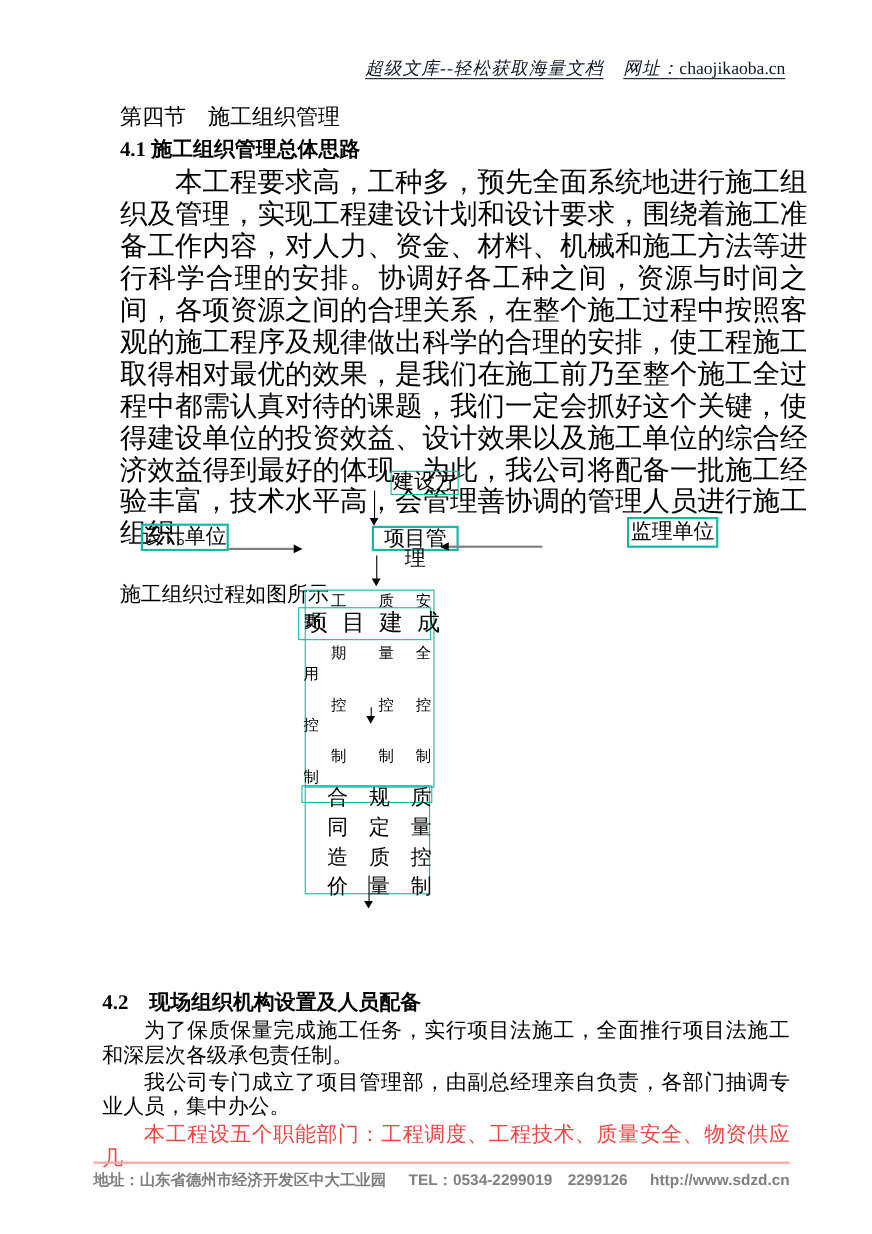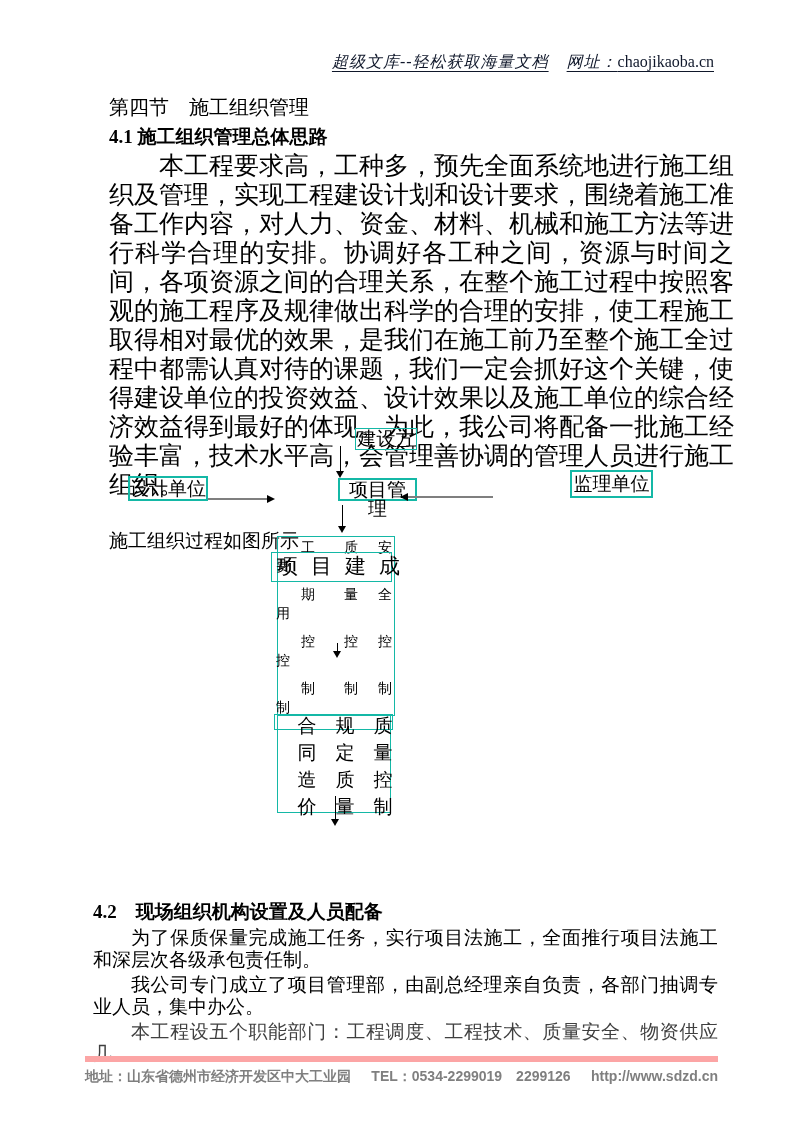--- a/index.html
+++ b/index.html
@@ -36,24 +36,24 @@
         word-break:break-all;line-break:anywhere;}
   .vcol2{position:absolute;width:20px;font-size:19px;line-height:27px;text-align:center;
          word-break:break-all;line-break:anywhere;}
   .completion{font-size:21px;line-height:27px;text-align:left;padding-left:5px;
               letter-spacing:13px;overflow:visible;white-space:nowrap;}
 
   
   .block42{position:absolute;left:93px;top:900px;width:625px;font-size:19px;}
   .h42{font-weight:bold;line-height:24px;}
   .p42{line-height:22px;text-align:justify;text-indent:2em;margin:3px 0 0 0;}
-  .highlight{color:#404040;}
+  .highlight{color:#ef4444;}
 
   
-  .footer{position:absolute;left:85px;top:1056px;width:633px;border-top:6px solid #fca5a5;
+  .footer{position:absolute;left:85px;top:1056px;width:633px;border-top:2px solid #fca5a5;
           padding-top:6px;display:flex;justify-content:space-between;white-space:pre;
           font-family:"Liberation Sans",sans-serif;font-weight:bold;font-size:14px;color:#7f7f7f;}
 </style>
 </head>
 <body>
 
 <div class="page">
 
   <div class="header">
     <span class="u"><span class="cn">超级文库--轻松获取海量文档</span><span class="gap"></span><span class="cn">网址：</span><span>chaojikaoba.cn</span></span>

